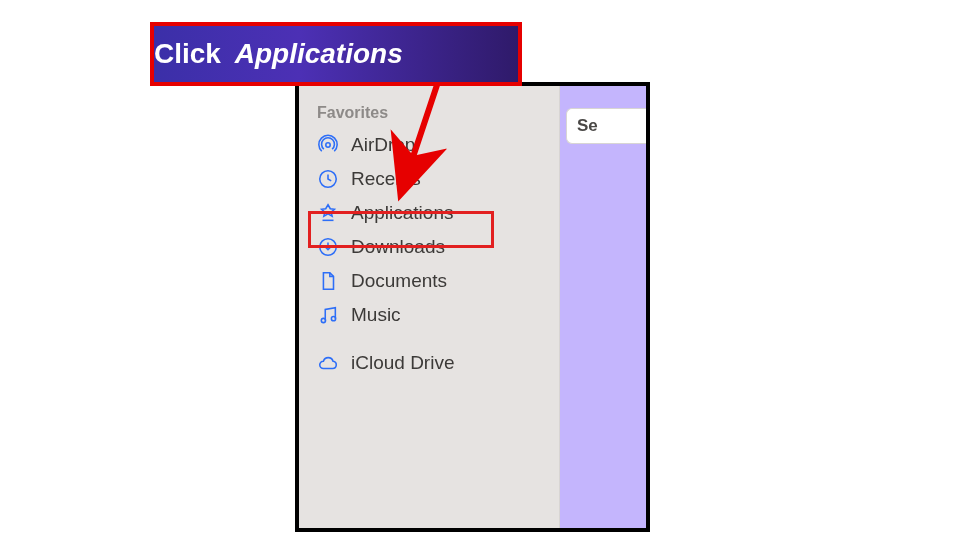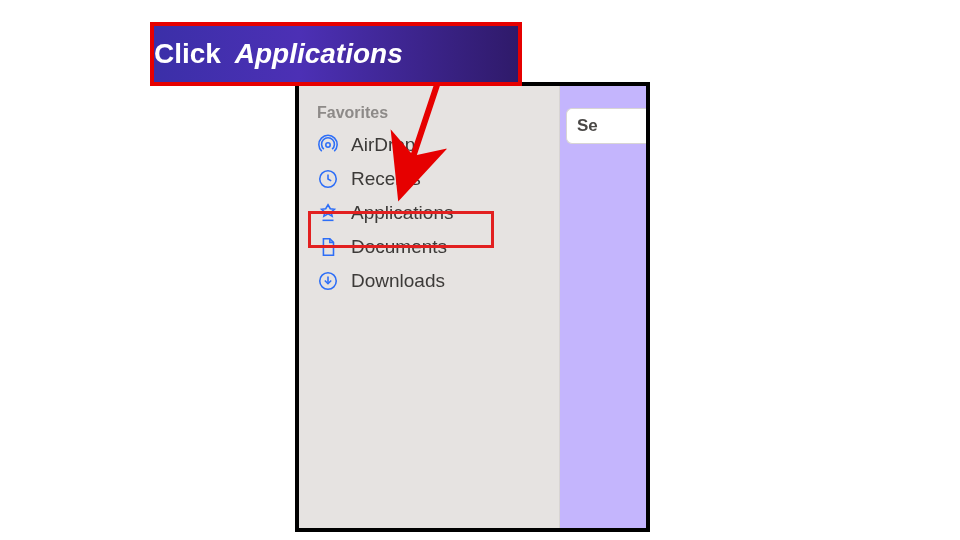--- a/index.html
+++ b/index.html
@@ -166,43 +166,61 @@
           <path d="M6 20h12"></path>
         </svg>
       </span>
       <span class="label">Applications</span>
     </div>
 
 
     <div class="item">
       <span class="icon-wrap">
         <svg width="22" height="22" viewBox="0 0 24 24" fill="none" stroke-width="1.7">
-          <path d="M7 3h7l4 4v14H7z"></path>
-          <path d="M14 3v4h4"></path>
-        </svg>
-      </span>
-      <span class="label">Documents</span>
-    </div>
-
-    <div class="item">
-      <span class="icon-wrap">
-        <svg width="22" height="22" viewBox="0 0 24 24" fill="none" stroke-width="1.7">
           <circle cx="12" cy="12" r="9"></circle>
           <path d="M12 7v7"></path>
           <path d="M8.5 11.5L12 15l3.5-3.5"></path>
         </svg>
       </span>
       <span class="label">Downloads</span>
     </div>
 
-
+    <div class="item">
+      <span class="icon-wrap">
+        <svg width="22" height="22" viewBox="0 0 24 24" fill="none" stroke-width="1.7">
+          <path d="M7 3h7l4 4v14H7z"></path>
+          <path d="M14 3v4h4"></path>
+        </svg>
+      </span>
+      <span class="label">Documents</span>
+    </div>
+
+
+    <div class="item">
+      <span class="icon-wrap">
+        <svg width="22" height="22" viewBox="0 0 24 24" fill="none" stroke-width="1.7">
+          <path d="M9 18V6l11-2v12"></path>
+          <circle cx="7" cy="18" r="2.3"></circle>
+          <circle cx="18" cy="16" r="2.3"></circle>
+        </svg>
+      </span>
+      <span class="label">Music</span>
+    </div>
 
 
     <div class="sect-gap"></div>
 
+    <div class="item">
+      <span class="icon-wrap">
+        <svg width="22" height="22" viewBox="0 0 24 24" fill="none" stroke-width="1.7">
+          <path d="M7 18h10a4 4 0 0 0 .5-7.97A5.5 5.5 0 0 0 7 10a4 4 0 0 0 0 8z"></path>
+        </svg>
+      </span>
+      <span class="label">iCloud Drive</span>
+    </div>
 
   </div>
 
   <div class="right-pane">
     <div class="right-tab">Se</div>
   </div>
 
   <div class="highlight-box"></div>
 
 </div>

